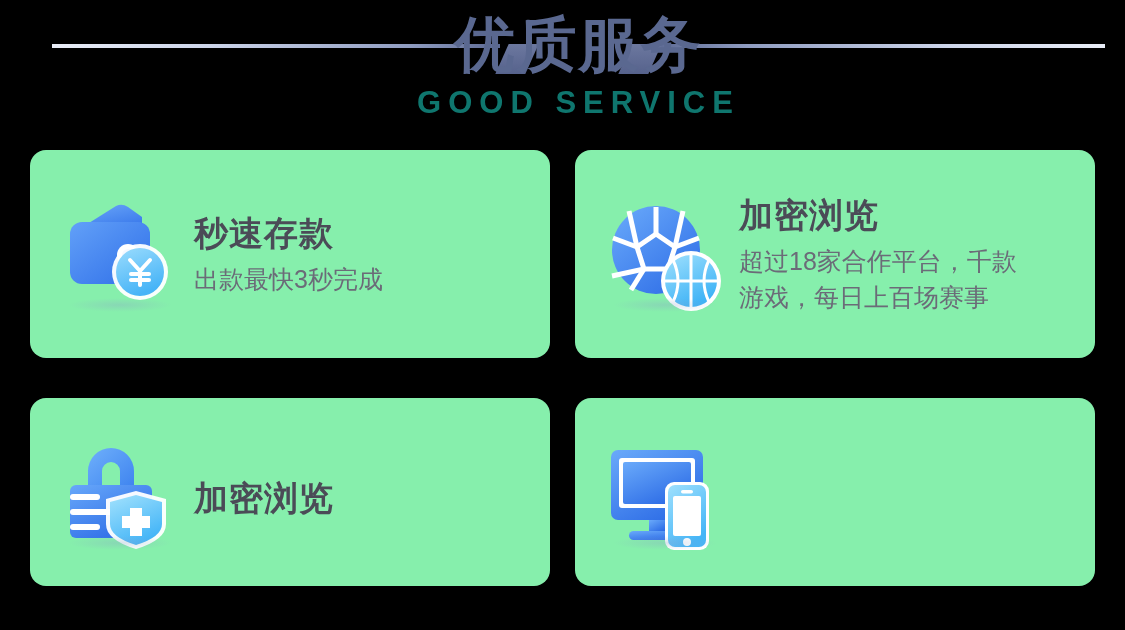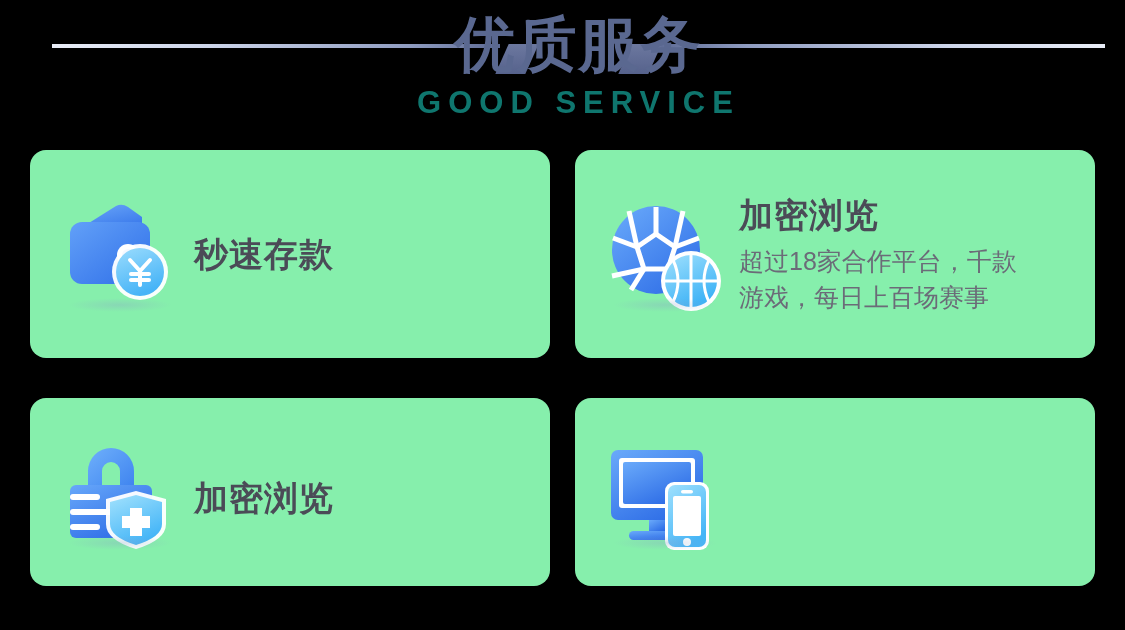--- a/index.html
+++ b/index.html
@@ -164,20 +164,21 @@
             <line x1="70" y1="66" x2="80" y2="77"></line>
             <line x1="90" y1="66" x2="80" y2="77"></line>
             <line x1="80" y1="77" x2="80" y2="91"></line>
             <line x1="71" y1="80" x2="89" y2="80"></line>
             <line x1="71" y1="86" x2="89" y2="86"></line>
           </g>
         </svg>
       </div>
       <div class="card-text">
         <div class="card-title">秒速存款</div>
+        <div class="card-desc">出款最快3秒完成</div>
       </div>
     </div>
 
     <div class="card">
       <div class="icon-wrap">
         <div class="icon-shadow"></div>
         <svg width="120" height="120" viewBox="0 0 120 120">
           <defs>
             <linearGradient id="ballGrad" x1="0.1" y1="0" x2="0.9" y2="1">
               <stop offset="0%" stop-color="#68a8fa"></stop>

